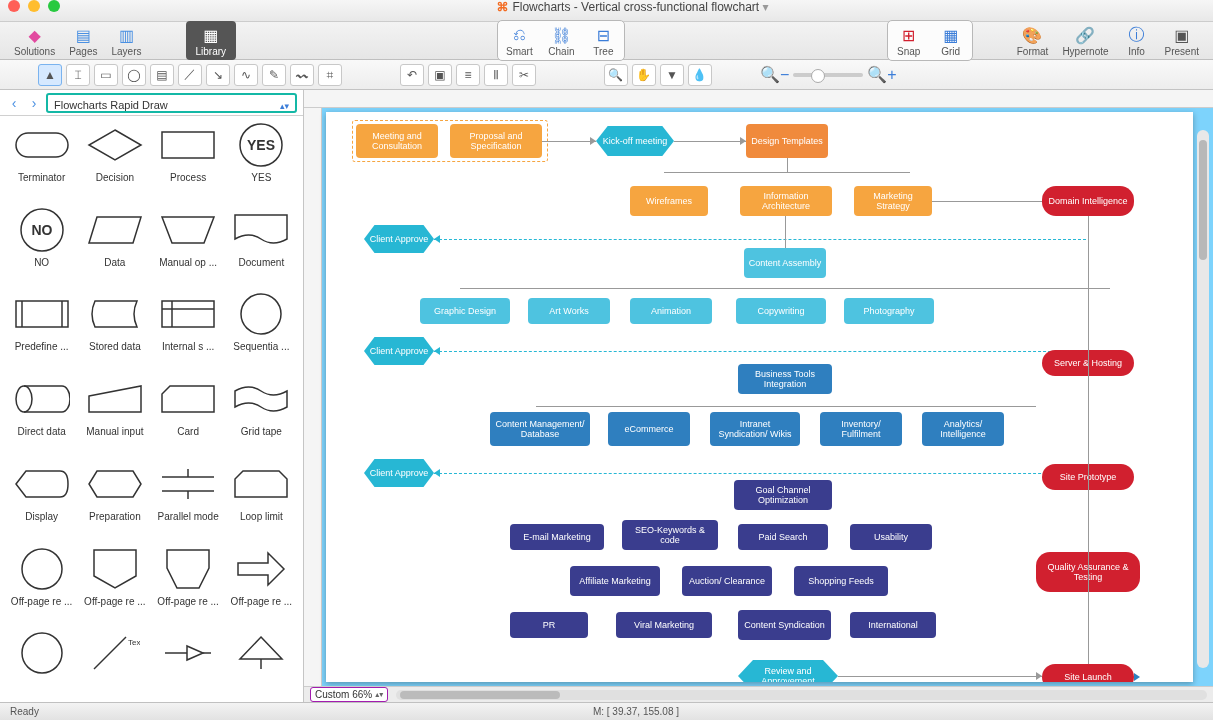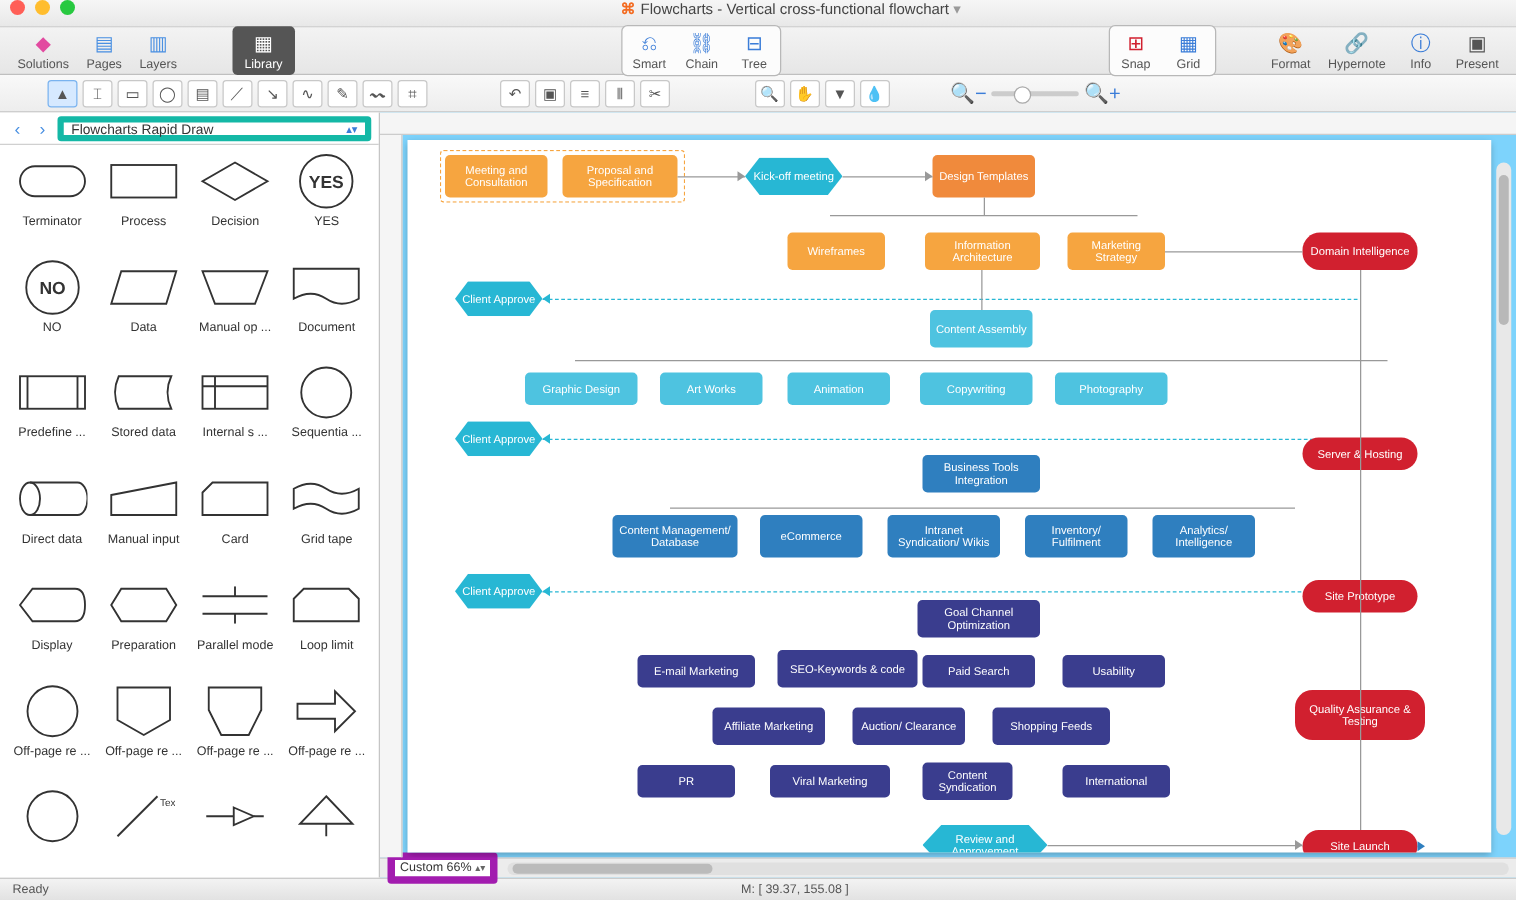--- a/index.html
+++ b/index.html
@@ -30,39 +30,39 @@
 .tool-icon{width:24px;height:22px;border:1px solid #c8c8c8;border-radius:3px;background:#fff;display:flex;align-items:center;justify-content:center;font-size:12px;color:#555;}
 .tool-icon.sel{background:#d6e9ff; border-color:#7ab3ef;}
 .zoom-slider{width:70px;height:4px;background:#ccc;border-radius:2px;position:relative;}
 .zoom-slider::after{content:'';position:absolute;left:18px;top:-4px;width:12px;height:12px;background:#fff;border:1px solid #aaa;border-radius:50%;}
 
 
 .main{display:flex; height:612px;}
 .sidebar{width:304px; background:#fff; border-right:1px solid #c5c5c5; display:flex; flex-direction:column;}
 .lib-header{height:26px;border-bottom:1px solid #d0d0d0;display:flex;align-items:center;padding:0 6px;gap:4px;}
 .nav-arrow{width:16px;height:16px;color:#4a90e2;font-size:14px;display:flex;align-items:center;justify-content:center;}
-.lib-select{flex:1;height:20px;border:5px solid #14b8a6;border-radius:3px;background:#fff;padding:0 6px;font-size:11px;display:flex;align-items:flex-start;justify-content:space-between;}
+.lib-select{flex:1;height:20px;border:2px solid #14b8a6;border-radius:3px;background:#fff;padding:0 6px;font-size:11px;display:flex;align-items:flex-end;justify-content:space-between;}
 .lib-select .updown{color:#3b7dd8;font-size:9px;}
 
 .shapes-grid{flex:1;overflow-y:auto;padding:6px;display:grid;grid-template-columns:repeat(4,1fr);gap:4px 2px;}
 .shape-cell{display:flex;flex-direction:column;align-items:center;gap:4px;}
 .shape-box{width:66px;height:46px;display:flex;align-items:center;justify-content:center;}
 .shape-label{font-size:10px;color:#333;text-align:center;white-space:nowrap;overflow:hidden;text-overflow:ellipsis;width:66px;}
 .shp{stroke:#333;stroke-width:1.5;fill:none;}
 
 
 .canvas-wrap{flex:1;display:flex;flex-direction:column;background:#7dd3fc;position:relative;}
 .ruler-h{height:18px;background:#f5f5f5;border-bottom:1px solid #ccc;}
 .canvas-inner{flex:1;position:relative;overflow:hidden;display:flex;}
 .ruler-v{width:18px;background:#f5f5f5;border-right:1px solid #ccc;}
 .page{flex:1;background:#fff;margin:4px 20px 4px 4px;box-shadow:0 2px 6px rgba(0,0,0,0.3);position:relative;overflow:hidden;}
 .vscroll{position:absolute;right:4px;top:22px;bottom:18px;width:12px;background:#e8e8e8;border-radius:6px;}
 .vscroll::after{content:'';position:absolute;top:10px;left:2px;right:2px;height:120px;background:#b8b8b8;border-radius:4px;}
 .hscroll-bar{height:16px;background:#ececec;display:flex;align-items:center;padding:0 6px;gap:8px;font-size:10px;border-top:1px solid #ccc;}
-.zoom-box{border:6px solid #a21caf;background:#fff;padding:1px 4px;border-radius:3px;display:flex;align-items:center;gap:3px;}
+.zoom-box{border:1px solid #a21caf;background:#fff;padding:1px 4px;border-radius:3px;display:flex;align-items:center;gap:3px;}
 .htrack{flex:1;height:10px;background:#e0e0e0;border-radius:5px;position:relative;}
 .htrack::after{content:'';position:absolute;left:4px;top:1px;width:160px;height:8px;background:#bbb;border-radius:4px;}
 
 
 .node{position:absolute;font-size:9px;color:#fff;text-align:center;display:flex;align-items:center;justify-content:center;padding:2px 4px;line-height:1.15;}
 .rect{border-radius:4px;}
 .orange{background:#f6a540;}
 .orange2{background:#f08a3c;}
 .teal{background:#27b7d4;}
 .sky{background:#4ec3e0;}
@@ -208,33 +208,33 @@
       <div class="shape-cell">
           <div class="shape-box">
             <svg width="56" height="28">
               <rect class="shp" x="2" y="2" width="52" height="24" rx="12"></rect>
             </svg>
           </div>
           <div class="shape-label">Terminator</div>
         </div>
       <div class="shape-cell">
           <div class="shape-box">
-            <svg width="56" height="30">
-              <rect class="shp" x="2" y="2" width="52" height="26"></rect>
-            </svg>
-          </div>
-          <div class="shape-label">Process</div>
-        </div>
-      <div class="shape-cell">
-          <div class="shape-box">
             <svg width="56" height="34">
               <polygon class="shp" points="28,2 54,17 28,32 2,17"></polygon>
             </svg>
           </div>
           <div class="shape-label">Decision</div>
+        </div>
+      <div class="shape-cell">
+          <div class="shape-box">
+            <svg width="56" height="30">
+              <rect class="shp" x="2" y="2" width="52" height="26"></rect>
+            </svg>
+          </div>
+          <div class="shape-label">Process</div>
         </div>
       <div class="shape-cell">
           <div class="shape-box">
             <svg width="46" height="46">
               <circle class="shp" cx="23" cy="23" r="21"></circle>
               <text x="23" y="28" text-anchor="middle" font-size="14" fill="#333" font-weight="bold">YES</text>
             </svg>
           </div>
           <div class="shape-label">YES</div>
         </div>
@@ -505,31 +505,31 @@
 
         <div class="node hex teal" style="left:38px;top:347px;width:70px;height:28px">Client Approve</div>
         <div class="dashed" style="left:108px;top:361px;width:652px"></div>
         <div class="arrow-teal-l" style="left:108px;top:357px"></div>
 
         <div class="node redround red" style="left:716px;top:352px;width:92px;height:26px">Site Prototype</div>
 
         <div class="node rect navy" style="left:408px;top:368px;width:98px;height:30px">Goal Channel Optimization</div>
 
         <div class="node rect navy" style="left:184px;top:412px;width:94px;height:26px">E-mail Marketing</div>
-        <div class="node rect navy" style="left:296px;top:408px;width:112px;height:30px">SEO-Keywords &amp; code</div>
+        <div class="node rect navy" style="left:296px;top:408px;width:96px;height:30px">SEO-Keywords &amp; code</div>
         <div class="node rect navy" style="left:412px;top:412px;width:90px;height:26px">Paid Search</div>
         <div class="node rect navy" style="left:524px;top:412px;width:82px;height:26px">Usability</div>
 
         <div class="node rect navy" style="left:244px;top:454px;width:90px;height:30px">Affiliate Marketing</div>
         <div class="node rect navy" style="left:356px;top:454px;width:90px;height:30px">Auction/ Clearance</div>
         <div class="node rect navy" style="left:468px;top:454px;width:94px;height:30px">Shopping Feeds</div>
 
         <div class="node rect navy" style="left:184px;top:500px;width:78px;height:26px">PR</div>
         <div class="node rect navy" style="left:290px;top:500px;width:96px;height:26px">Viral Marketing</div>
-        <div class="node rect navy" style="left:412px;top:498px;width:72px;height:30px">Content Syndication</div>
+        <div class="node rect navy" style="left:412px;top:498px;width:93px;height:30px">Content Syndication</div>
         <div class="node rect navy" style="left:524px;top:500px;width:86px;height:26px">International</div>
 
         <div class="node redround red" style="left:710px;top:440px;width:104px;height:40px">Quality Assurance &amp; Testing</div>
 
         <div class="node hex teal" style="left:412px;top:548px;width:100px;height:32px">Review and Approvement</div>
         <div class="node redround red" style="left:716px;top:552px;width:92px;height:26px">Site Launch</div>
         <div class="conn" style="left:512px;top:564px;width:204px;height:1px"></div>
         <div class="arrow-r" style="left:710px;top:560px"></div>
 
         <div class="conn" style="left:762px;top:104px;width:1px;height:448px"></div>

